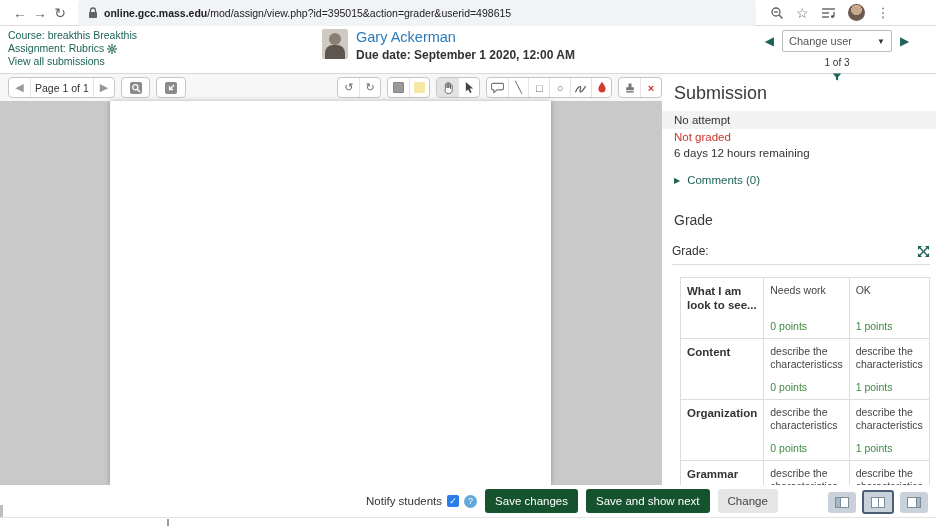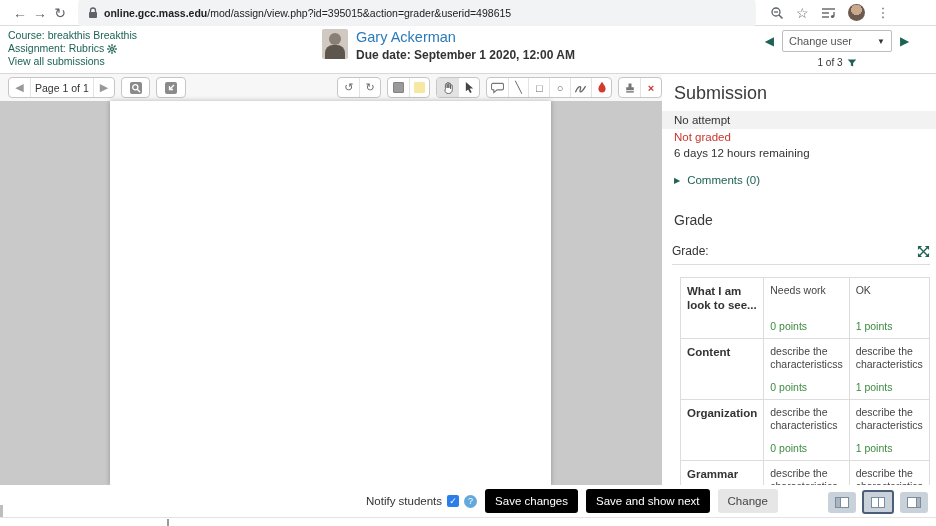--- a/index.html
+++ b/index.html
@@ -26,21 +26,21 @@
   .h-avatar::before { content:''; position:absolute; left:7px; top:4px; width:12px; height:12px; border-radius:50%; background:#8a7f74; }
   .h-avatar::after { content:''; position:absolute; left:3px; top:16px; width:20px; height:14px; border-radius:8px 8px 0 0; background:#5d564e; }
   .h-name { font-size:14.5px; color:#2a7ab9; cursor:pointer; }
   .h-due { font-size:12px; color:#333; margin-top:3px;font-weight:bold; }
   .h-right { position:absolute; right:14px; top:4px; width:170px; text-align:center; }
   .h-right-row { display:flex; align-items:center; gap:8px; justify-content:center; }
   .tri { font-size:12px; color:#1d6355; cursor:pointer; line-height:1; }
   .user-select { width:110px; height:22px; border:1px solid #bdbdbd; border-radius:2px; background:#fff; display:flex; align-items:center; padding:0 6px; cursor:pointer; }
   .user-select .lbl { font-size:11px; color:#555; flex:1; text-align:left; }
   .user-select .caret { font-size:8px; color:#333; }
-  .h-pos { margin-top:5px; font-size:10px; color:#333; display:flex; align-items:center; justify-content:center; gap:4px; }
+  .h-pos { margin-top:5px; font-size:10px; color:#333; display:flex; align-items:center; justify-content:center; gap:4px;flex-direction:column; }
 
   
   .main { display:flex; height:412px; border-top:1px solid #d8d8d8; }
   .left-col { width:662px; display:flex; flex-direction:column; }
   .grader-toolbar { height:27px; background:#f7f7f7; display:flex; align-items:center; padding-left:8px; }
   .tgroup { display:flex; height:21px; background:#fff; border:1px solid #c6c6c6; border-radius:4px; overflow:hidden; }
   .tgroup + .tgroup { margin-left:6px; }
   .tbtn { width:21px; display:flex; align-items:center; justify-content:center; font-size:11px; color:#666; cursor:pointer; border-left:1px solid #e3e3e3; }
   .tbtn:first-child { border-left:none; }
   .tbtn.wide { width:64px; font-size:10.5px; color:#333; }
@@ -73,21 +73,21 @@
   .rubric .def { font-size:10.5px; color:#444; line-height:13px; min-height:30px; }
   .rubric .pts { display:block; font-size:10.5px; color:#3d8b40; margin-top:6px; }
 
   
   .bottom-bar { height:32px; background:#fff; position:relative; display:flex; align-items:center; }
   .notify-group { margin-left:330px; display:flex; align-items:center; gap:5px; }
   .notify-label { font-size:11.5px; color:#333;margin-left:36px; }
   .checkbox { width:12px; height:12px; background:#2b7de9; border-radius:2px; color:#fff; font-size:9px; display:flex; align-items:center; justify-content:center; cursor:pointer; }
   .help-ic { width:13px; height:13px; border-radius:50%; background:#62a8dc; color:#fff; font-size:9px; display:flex; align-items:center; justify-content:center; cursor:pointer; }
   .btn { margin-left:8px; border:none; border-radius:3px; font-size:11.5px; padding:6px 10px; cursor:pointer; font-family:"Liberation Sans", sans-serif; }
-  .btn.primary { background:#000000; color:#fff; }
+  .btn.primary { background:#14532d; color:#fff; }
   .btn.flat { background:#e6e6e6; color:#444; }
   .layout-toggles { position:absolute; right:8px; top:5px; display:flex; align-items:center; gap:6px; }
   .lt-btn { width:28px; height:21px; border-radius:3px; background:#c9d2da; display:flex; align-items:center; justify-content:center; cursor:pointer; }
   .lt-btn.active { border:2px solid #4a5f77; width:32px; height:24px; }
   .lt-icon { width:14px; height:11px; border:1px solid #7d8c9b; background:#fff; display:flex; }
   .lt-pane { height:100%; }
   .lt-pane.shade { background:#a9b6c2; }
   .lt-pane.div { border-left:1px solid #7d8c9b; }
 
   .footer-strip { height:9px; border-top:1px solid #e3e3e3; position:relative; }

